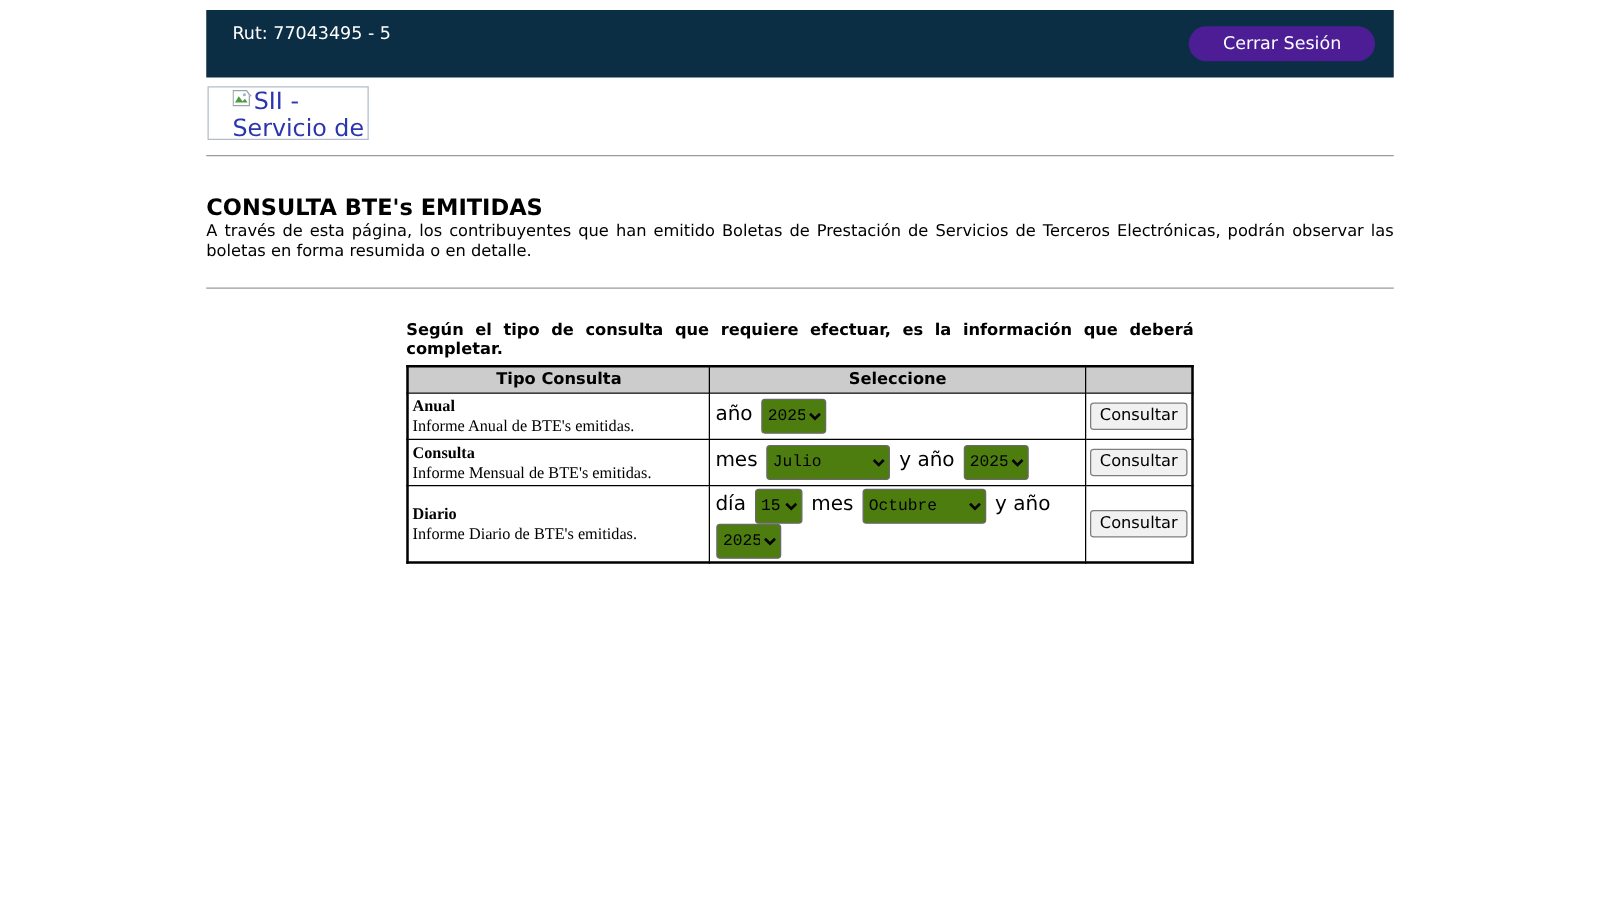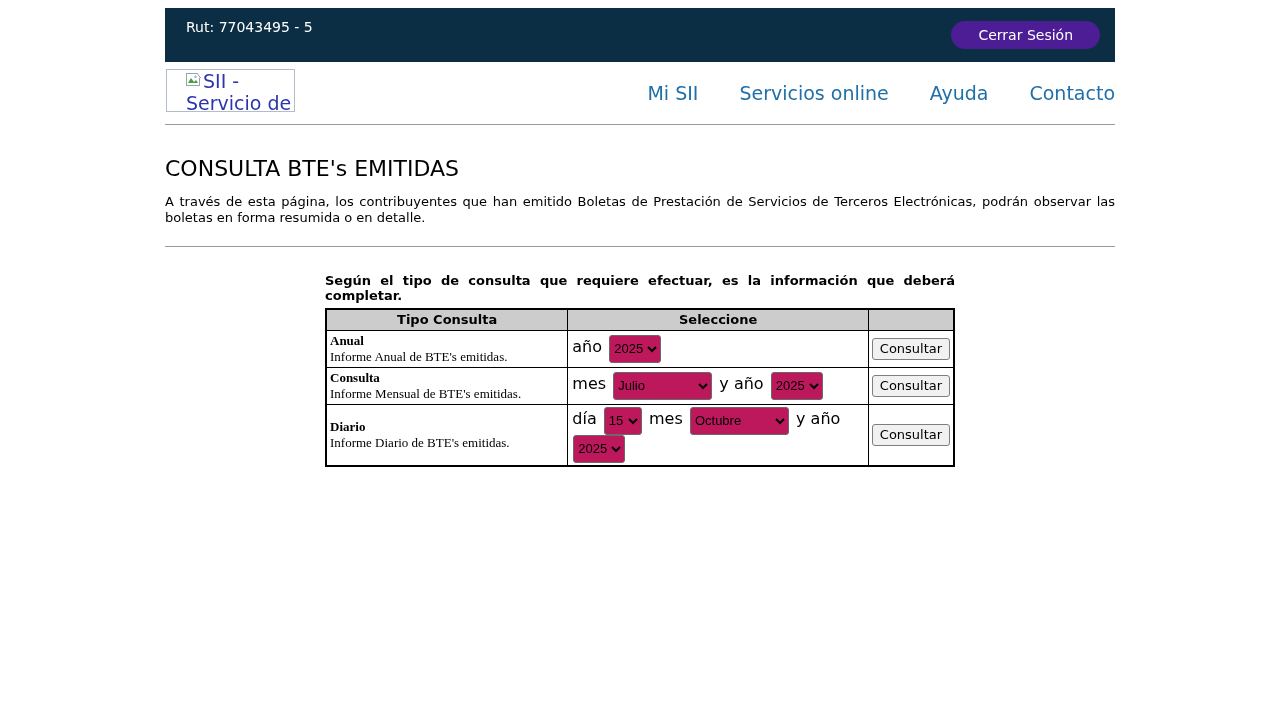--- a/index.html
+++ b/index.html
@@ -48,22 +48,22 @@
   }
   .nav a {
     color: #1f6fa8; font-size: 19px; text-decoration: none; cursor: pointer;
   }
   .rule {
     border: none; border-top: 1px solid #9a9a9a; margin: 0;
   }
 
   
   .page-title {
-    font-size: 22px; font-weight: normal;
-    margin: 31px 0 13px 0; letter-spacing: 0;
+    font-size: 18px; font-weight: bold;
+    margin: 31px 0 1px 0; letter-spacing: 0;
   }
   .page-desc {
     font-size: 13px; line-height: 15.5px;
     text-align: justify; margin: 0 0 21px 0;
   }
 
   .consulta { width: 630px; margin: 26px auto 0 auto; }
   .intro {
     font-weight: bold; font-size: 13px; line-height: 15px;
     text-align: justify; margin: 0 0 5px 0;
@@ -82,22 +82,22 @@
   }
   table.bte td { padding: 2px 3px; vertical-align: middle; }
   td.tipo-cell { width: 243px; font-family: Liberation Serif, serif; }
   td.sel-cell  { width: 302px; }
   td.btn-cell  { width: 81px; text-align: center; padding: 2px 1px; }
   .tipo-name { font-weight: bold; font-size: 13px; line-height: 16px; }
   .tipo-desc { font-size: 13px; line-height: 16px; }
   .sel-cell label { font-size: 16px; margin: 0 1px; }
 
   select {
-    font-family: Liberation Sans, sans-serif; font-size: 13px;
-    height: 28px; background: #be185d;
+    font-family: Liberation Mono, monospace; font-size: 13px;
+    height: 28px; background: #4d7c0f;
     border: 1px solid #6a6a6a; border-radius: 3px;
     vertical-align: middle; margin: 0 2px;
   }
   .sel-year  { width: 52px; }
   .sel-month { width: 99px; }
   .sel-day   { width: 38px; }
 
   .consultar-btn {
     width: 78px; height: 22px;
     font-family: inherit; font-size: 13px;
@@ -119,26 +119,20 @@
   <div class="header">
     <div class="logo-box">
       <span class="broken-icon"><svg width="16" height="15" viewBox="0 0 16 15">
             <rect x="0.5" y="0.5" width="13" height="12" fill="#ffffff" stroke="#9aa4ad"></rect>
             <polygon points="2,10 5,5 8,9 10,7 12,10 2,10" fill="#4e9a3f"></polygon>
             <circle cx="9.5" cy="3.8" r="1.2" fill="#8fb6d9"></circle>
             <polygon points="11,0 16,0 16,7 13,4 11,2" fill="#ffffff"></polygon>
             <polyline points="11,0 13,3 15,5" fill="none" stroke="#9aa4ad" stroke-width="1"></polyline>
           </svg></span><span>SII - Servicio de</span>
     </div>
-    <nav class="nav">
-      <a>Mi SII</a>
-      <a>Servicios online</a>
-      <a>Ayuda</a>
-      <a>Contacto</a>
-    </nav>
   </div>
 
   <hr class="rule">
 
   <h1 class="page-title">CONSULTA BTE's EMITIDAS</h1>
   <p class="page-desc">A través de esta página, los contribuyentes que han emitido Boletas de Prestación de Servicios de Terceros Electrónicas, podrán observar las boletas en forma resumida o en detalle.</p>
 
   <hr class="rule">
 
   <div class="consulta">

